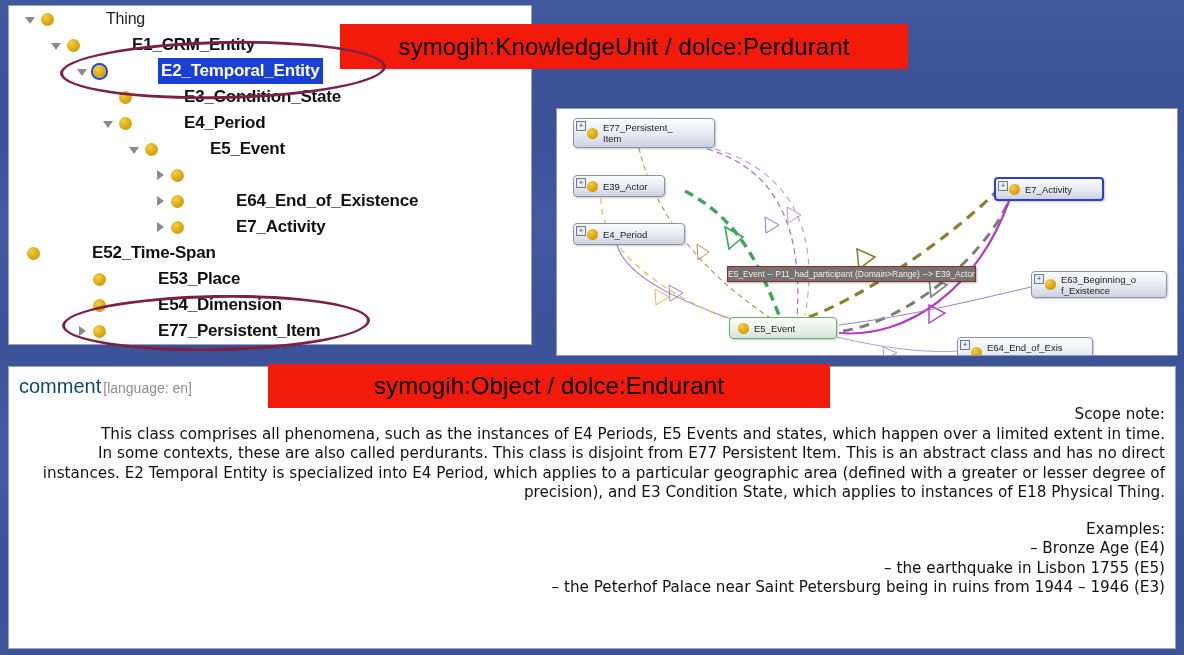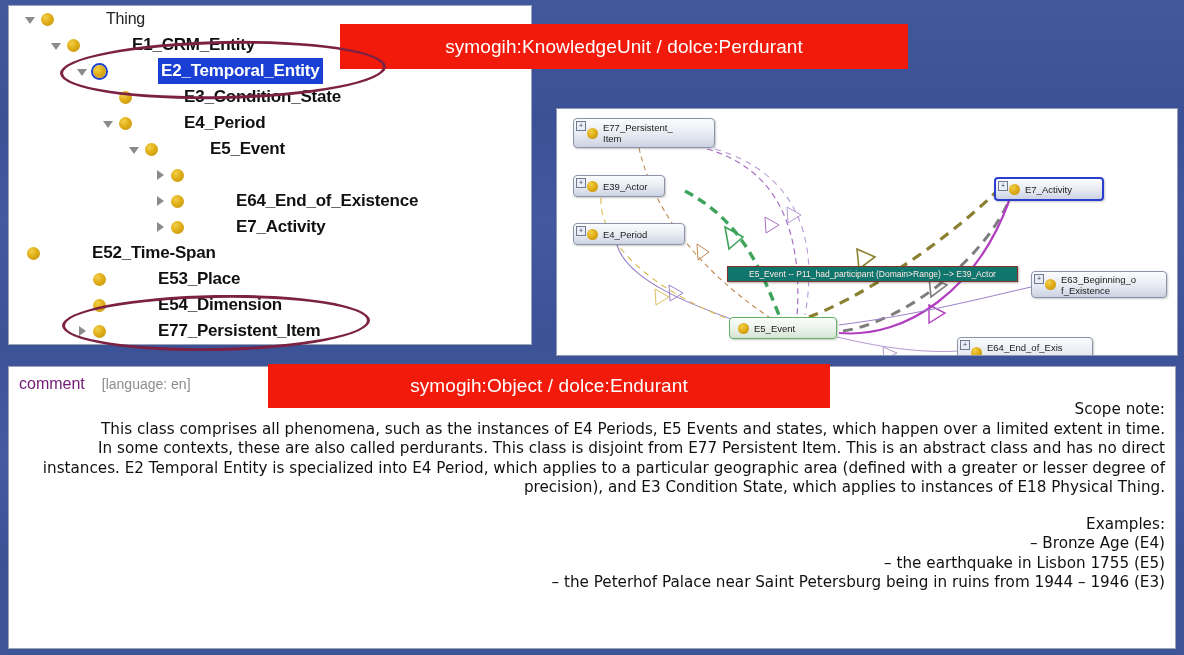--- a/index.html
+++ b/index.html
@@ -73,46 +73,46 @@
     background:radial-gradient(circle at 35% 32%, #f2d049 0%, #e0ae18 45%, #bf8e0b 100%);
   }
   .gnode .glabel{line-height:11px;white-space:pre-line;}
   .gnode.selected{border:2px solid #2b3ed0;}
   .gnode.current{
     border:1px solid #64b064;
     background:linear-gradient(180deg,#fbfdfb 0%,#e9f1e9 55%,#d6e4d6 100%);
   }
   #edge-tooltip{
     position:absolute;
-    background:#0f766e;color:#ffe8e4;border:1px solid #8d2f26;
-    font-size:8.5px;padding:2px 21px;white-space:nowrap;
+    background:#737373;color:#ffe8e4;border:1px solid #8d2f26;
+    font-size:8.5px;padding:2px 0;white-space:nowrap;
     box-shadow:1px 1px 2px rgba(0,0,0,.3);
   }
 
   
   #comment-panel{
     position:absolute;left:8px;top:366px;width:1168px;height:283px;
     background:#ffffff;border:1px solid #9aa3b8;box-sizing:border-box;
     padding:8px 10px 0 10px;overflow:hidden;
   }
   #comment-head{display:flex;align-items:baseline;margin-bottom:7px;}
-  #comment-head .ckey{color:#701a75;font-size:16px;margin-right:17px;}
+  #comment-head .ckey{color:#0c4a6e;font-size:20px;margin-right:2px;}
   #comment-head .clang{color:#8d8d8d;font-size:14px;}
   .ctext{
     font-size:15.2px;color:#111;line-height:19.5px;
     font-family:"DejaVu Sans",sans-serif;
     text-align:right;
   }
   .ctext p{margin:0;}
   .cgap{height:17px;}
 
   
   .banner{
-    position:absolute;background:#f21a0a;color:#ffffff;
-    font-size:19px;letter-spacing:.1px;
+    position:absolute;background:#f21a0a;color:#000000;
+    font-size:24px;letter-spacing:.1px;
     display:flex;align-items:center;justify-content:center;
   }
   #banner-top{left:340px;top:24px;width:568px;height:45px;}
   #banner-bottom{left:268px;top:364px;width:562px;height:44px;}
   .ellipse{
     position:absolute;border:3.5px solid #7c2144;border-radius:50%;
     background:transparent;
   }
   #ellipse-temporal{left:60px;top:41px;width:320px;height:52px;transform:rotate(-1.2deg);}
   #ellipse-persistent{left:62px;top:295px;width:302px;height:50px;transform:rotate(-1deg);}

